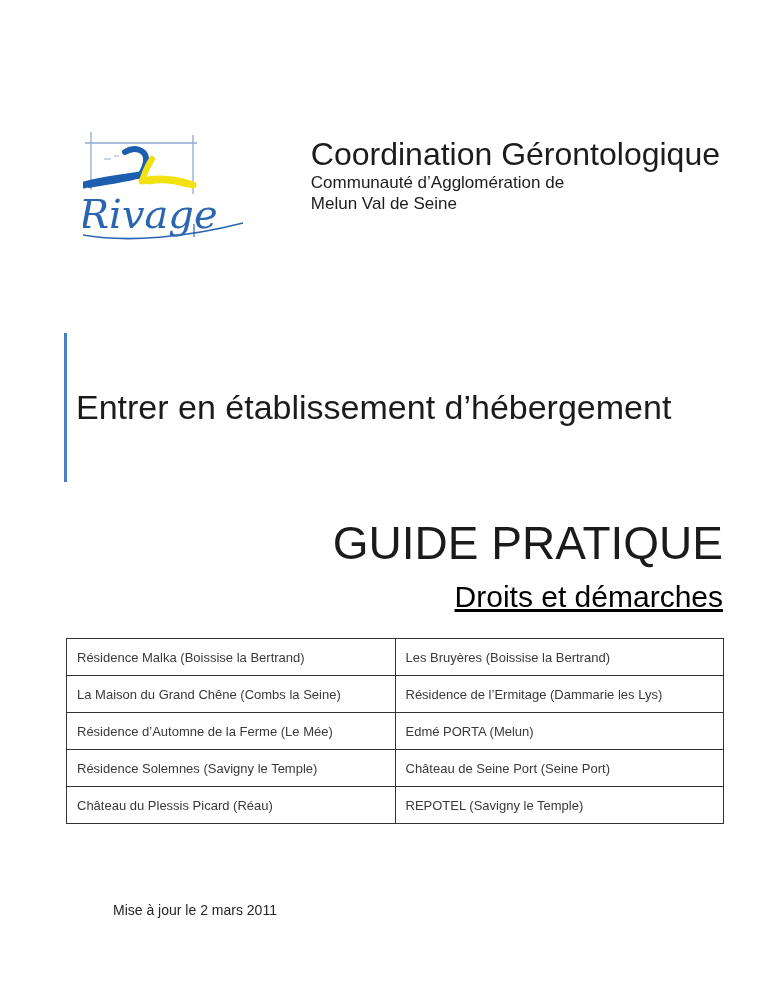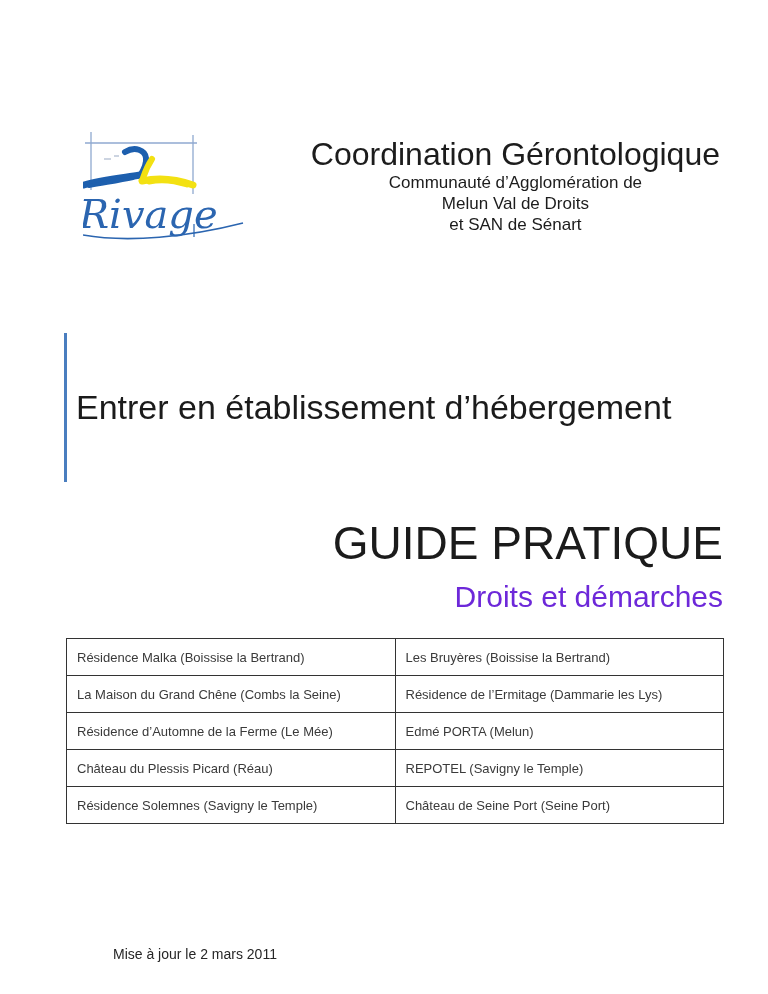--- a/index.html
+++ b/index.html
@@ -8,56 +8,56 @@
     width:768px;height:994px;
     background:#ffffff;
     margin:0 auto;
     font-family:"Liberation Sans", sans-serif;
     color:#1c1c1c;
     overflow:hidden;
   }
   
   .logo{position:absolute;left:83px;top:131px;width:167px;height:115px;}
   
-  .header{position:absolute;top:136px;right:48px;text-align:center;}
+  .header{position:absolute;top:136px;right:48px;text-align:left;}
   .header-title{font-size:32px;line-height:36px;color:#1c1c1c;white-space:nowrap;}
   .header-sub{font-size:17px;line-height:21px;color:#1c1c1c;white-space:nowrap;}
   
   .lede{
     position:absolute;left:64px;top:333px;height:149px;width:640px;
     border-left:3px solid #4a7ebf;
     padding-left:9px;
     display:flex;flex-direction:column;justify-content:center;
   }
   .lede-line{font-size:34px;line-height:41px;color:#1b1b1b;white-space:nowrap;}
   
   .guide-title{
     position:absolute;top:512px;right:45px;
     font-size:46px;line-height:1;color:#1b1b1b;white-space:nowrap;margin-top:8px;
   }
   .guide-sub{
     position:absolute;top:582px;right:45px;
-    font-size:30px;line-height:1;color:#6d28d9;white-space:nowrap;
+    font-size:30px;line-height:1;color:#000000;white-space:nowrap;text-decoration:underline;
   }
   
   table.ehpad{
     position:absolute;left:66px;top:638px;
     width:658px;border-collapse:collapse;table-layout:fixed;
   }
   table.ehpad td{
     border:1px solid #333333;
     height:36px;
     padding:0 6px 0 10px;
     font-size:13px;color:#3a3a3a;
     vertical-align:middle;
     white-space:nowrap;overflow:hidden;
   }
   
   .footer{
-    position:absolute;left:113px;top:946px;
+    position:absolute;left:113px;top:902px;
     font-size:14px;color:#262626;text-align:center;
   }
 </style>
 </head>
 <body>
 
 <div class="page">
 
   <div class="logo">
     <svg width="167" height="115" viewBox="0 0 167 115" xmlns="http://www.w3.org/2000/svg">
@@ -79,22 +79,21 @@
       <text x="-4" y="97" font-family="'DejaVu Serif', serif" font-style="italic" font-size="40" fill="#2b65b0">Rivage</text>
 
       <path d="M0,104 C45,112 105,106 160,92" stroke="#2b65b0" stroke-width="1.6" fill="none"></path>
       <path d="M111,93 V106" stroke="#2b65b0" stroke-width="1.2" fill="none"></path>
     </svg>
   </div>
 
   <div class="header">
     <div class="header-title">Coordination Gérontologique</div>
     <div class="header-sub">Communauté d’Agglomération de</div>
-    <div class="header-sub">Melun Val de Droits</div>
-    <div class="header-sub">et SAN de Sénart</div>
+    <div class="header-sub">Melun Val de Seine</div>
   </div>
 
   <div class="lede">
     <div class="lede-line">Entrer en établissement d’hébergement</div>
   </div>
 
   <div class="guide-title">GUIDE PRATIQUE</div>
   <div class="guide-sub">Droits et démarches</div>
 
   <table class="ehpad">
@@ -105,25 +104,25 @@
       </tr>
       <tr>
         <td>La Maison du Grand Chêne (Combs la Seine)</td>
         <td>Résidence de l’Ermitage (Dammarie les Lys)</td>
       </tr>
       <tr>
         <td>Résidence d’Automne de la Ferme (Le Mée)</td>
         <td>Edmé PORTA (Melun)</td>
       </tr>
       <tr>
+        <td>Résidence Solemnes (Savigny le Temple)</td>
+        <td>Château de Seine Port (Seine Port)</td>
+      </tr>
+      <tr>
         <td>Château du Plessis Picard (Réau)</td>
         <td>REPOTEL (Savigny le Temple)</td>
-      </tr>
-      <tr>
-        <td>Résidence Solemnes (Savigny le Temple)</td>
-        <td>Château de Seine Port (Seine Port)</td>
       </tr>
     </tbody>
   </table>
 
   <div class="footer">Mise à jour le 2 mars 2011</div>
 
 </div>
 
 </body></html>

